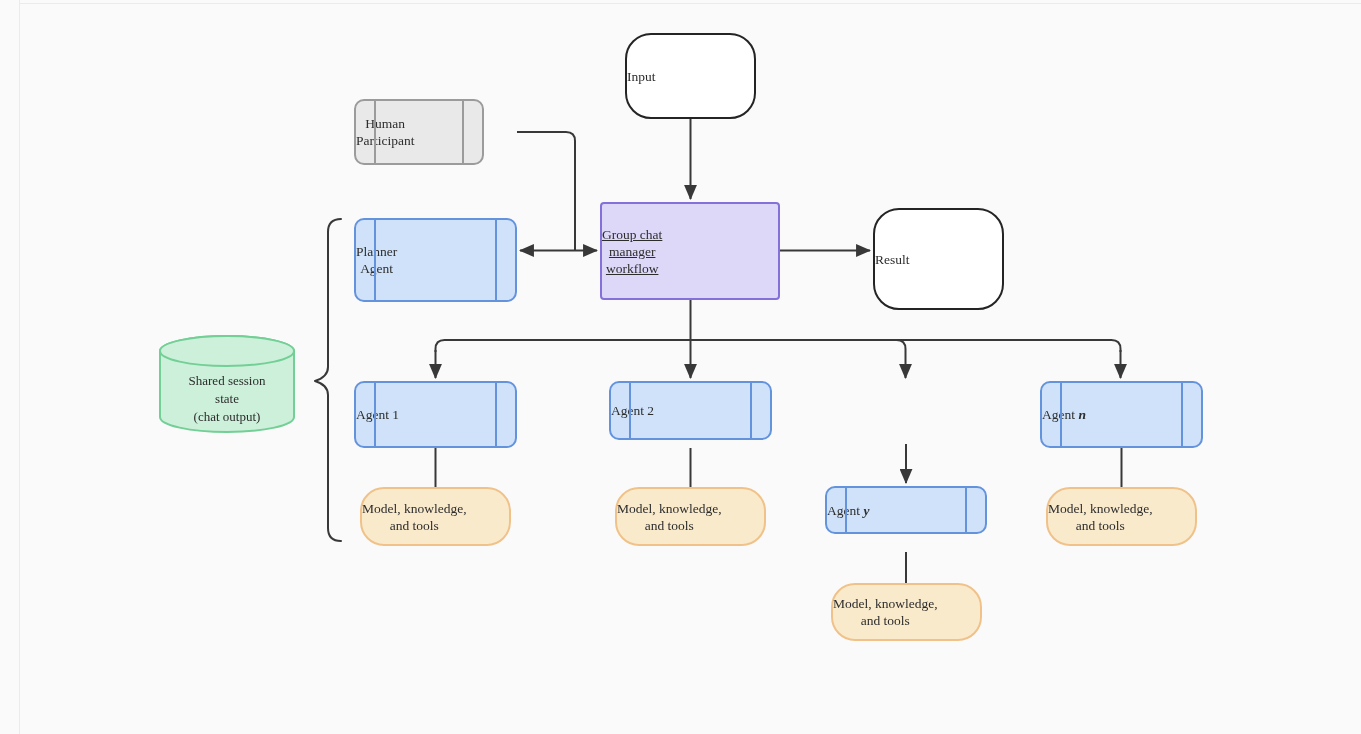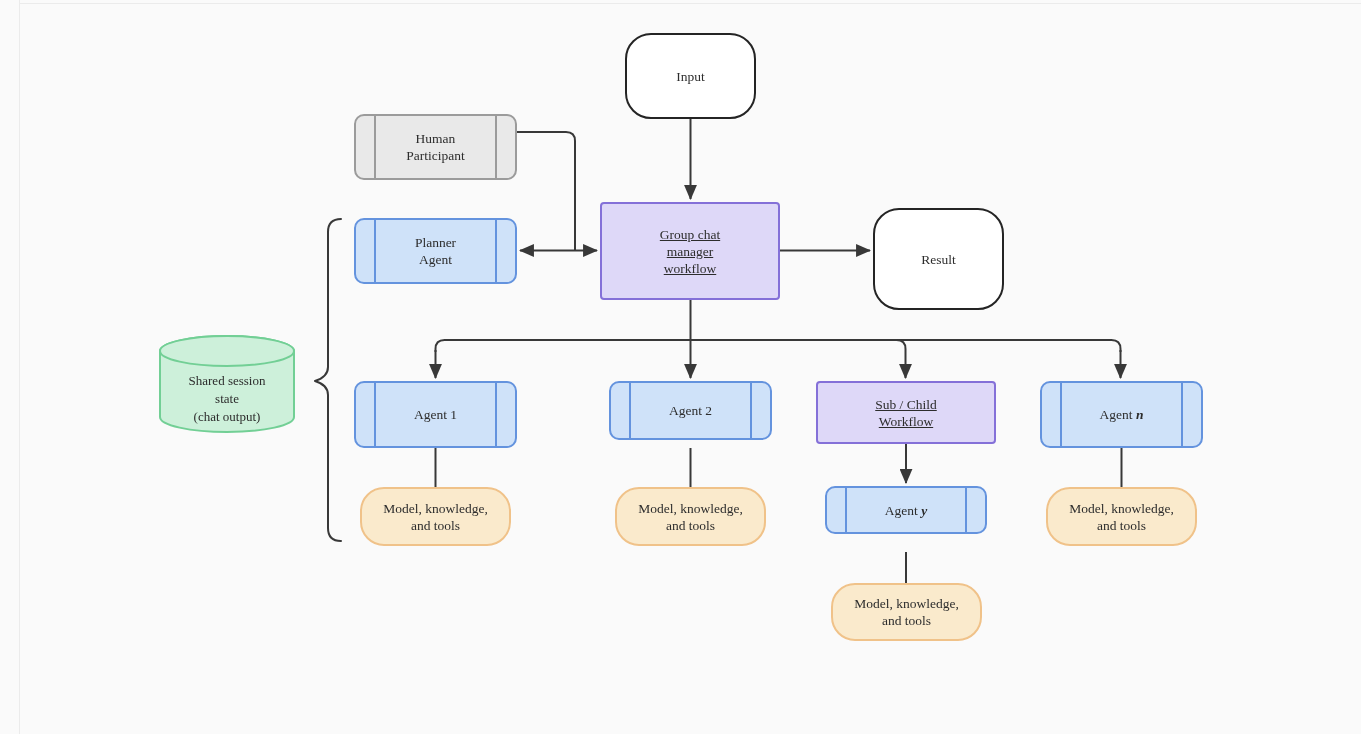--- a/index.html
+++ b/index.html
@@ -10,21 +10,21 @@
     --green-fill:#cdf0da; --green-border:#72cf95;
     --gray-fill:#e9e9e9; --gray-border:#9b9b9b;
     --white-fill:#ffffff; --black-border:#242424;
   }
   html,body{margin:0;padding:0;}
   body{background:var(--bg);font-family:"Liberation Serif", serif;}
   .canvas{position:relative;width:1361px;height:734px;overflow:hidden;background:var(--bg);}
   .vline{position:absolute;left:19px;top:0;bottom:0;width:1px;background:var(--divider);}
   .hline{position:absolute;left:19px;right:0;top:3px;height:1px;background:var(--divider);}
   svg.wires{position:absolute;left:0;top:0;width:1361px;height:734px;}
-  .node{position:absolute;display:flex;align-items:center;justify-content:center;
+  .node{position:absolute;display:flex;align-items:center;
         box-sizing:border-box;text-align:center;color:var(--text);font-size:13.5px;line-height:17px;}
   .lbl{white-space:pre-line;}
   .pill{background:var(--white-fill);border:2px solid var(--black-border);border-radius:26px;}
   .blue{background:var(--blue-fill);border:2px solid var(--blue-border);border-radius:10px;}
   .purple{background:var(--purple-fill);border:2px solid var(--purple-border);border-radius:4px;text-decoration:underline;}
   .tan{background:var(--tan-fill);border:2px solid var(--tan-border);border-radius:24px;}
   .gray{background:var(--gray-fill);border:2px solid var(--gray-border);border-radius:10px;}
   .subroutine::before,.subroutine::after{content:"";position:absolute;top:0;bottom:0;width:0;}
   .subroutine::before{left:18px;}
   .subroutine::after{right:18px;}
@@ -72,26 +72,26 @@
   </svg>
 
   <div class="cyl-label">Shared session
 state
 (chat output)</div>
 
   <div class="node pill" style="left:625px;top:33px;width:131px;height:86px">
     <span class="lbl">Input</span>
   </div>
 
-  <div class="node gray subroutine" style="left:354px;top:114px;width:163px;height:66px">
+  <div class="node gray subroutine" style="left:354px;top:99px;width:130px;height:66px">
     <span class="lbl">Human
 Participant</span>
   </div>
 
-  <div class="node blue subroutine" style="left:354px;top:218px;width:163px;height:66px">
+  <div class="node blue subroutine" style="left:354px;top:218px;width:163px;height:84px">
     <span class="lbl">Planner
 Agent</span>
   </div>
 
   <div class="node purple" style="left:600px;top:202px;width:180px;height:98px">
     <span class="lbl">Group chat
 manager
 workflow</span>
   </div>
 
@@ -100,24 +100,20 @@
   </div>
 
   <div class="node blue subroutine" style="left:354px;top:381px;width:163px;height:67px">
     <span class="lbl">Agent 1</span>
   </div>
 
   <div class="node blue subroutine" style="left:609px;top:381px;width:163px;height:59px">
     <span class="lbl">Agent 2</span>
   </div>
 
-  <div class="node purple" style="left:816px;top:381px;width:180px;height:63px">
-    <span class="lbl">Sub / Child
-Workflow</span>
-  </div>
 
   <div class="node blue subroutine" style="left:1040px;top:381px;width:163px;height:67px">
     <span class="lbl"><span>Agent </span><span class="var">n</span></span>
   </div>
 
   <div class="node blue subroutine" style="left:825px;top:486px;width:162px;height:48px">
     <span class="lbl"><span>Agent </span><span class="var">y</span></span>
   </div>
 
   <div class="node tan" style="left:360px;top:487px;width:151px;height:59px">

